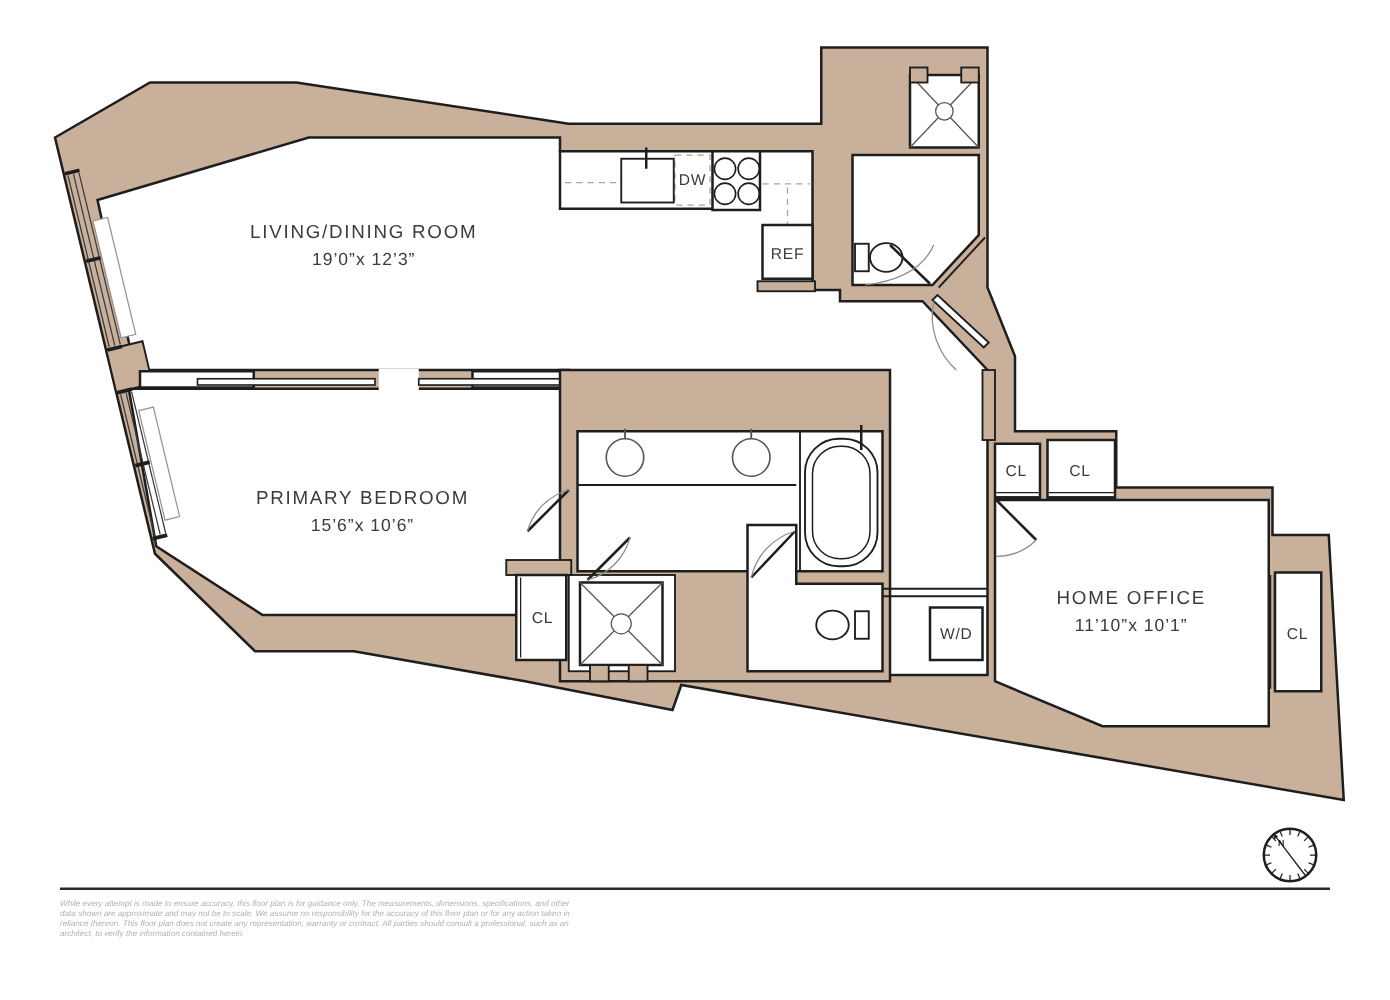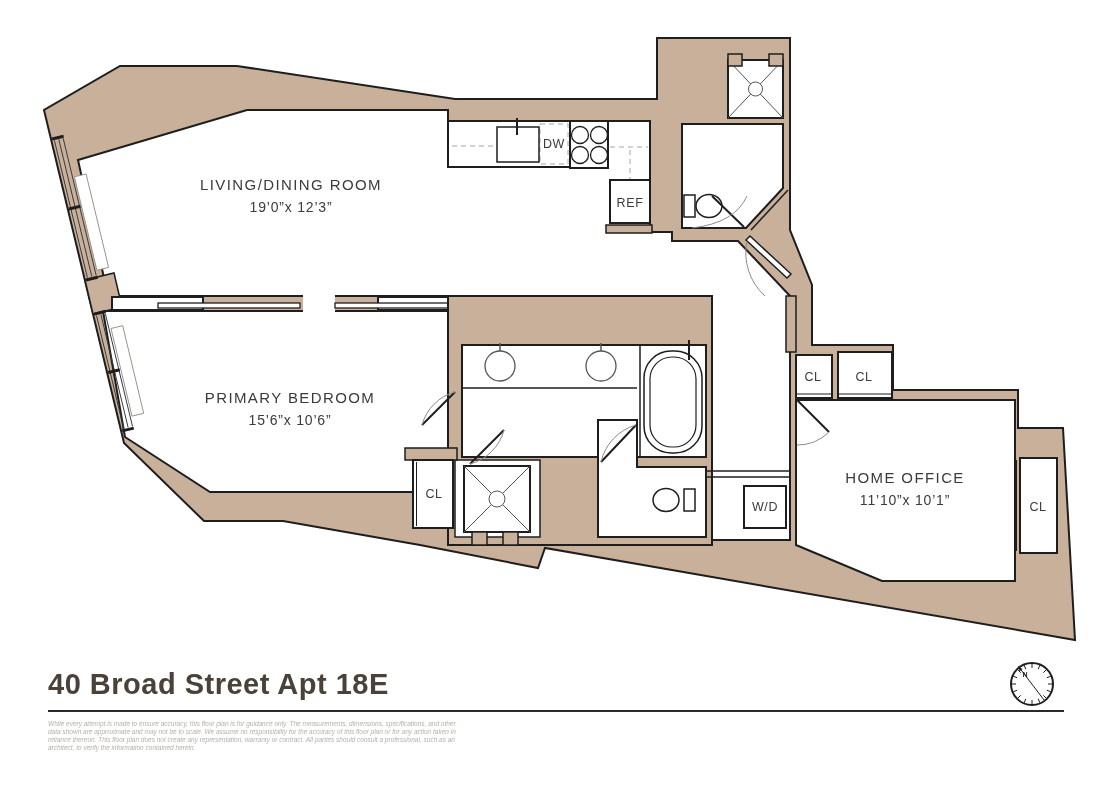--- a/index.html
+++ b/index.html
@@ -219,21 +219,20 @@
         <line x1="23.8" y1="44.8" x2="22.1" y2="48.9"></line>
     <line x1="48.9" y1="37.9" x2="44.8" y2="36.2"></line>
         <line x1="15.2" y1="23.8" x2="11.1" y2="22.1"></line>
   </g>
   <line x1="16.5" y1="12.5" x2="42" y2="46" stroke="#1e1e1e" stroke-width="1"></line>
   <polygon points="16.5,12.5 20.5,15 17.5,17.5" fill="#1e1e1e"></polygon>
   <text class="north-label" x="23" y="23" text-anchor="middle">N</text>
 </svg>
 
 
-<div id="title">40 Broad Street Apt 18E</div>
 <div id="rule"></div>
 <div id="disclaimer">
   <div>While every attempt is made to ensure accuracy, this floor plan is for guidance only. The measurements, dimensions, specifications, and other</div>
   <div>data shown are approximate and may not be to scale. We assume no responsibility for the accuracy of this floor plan or for any action taken in</div>
   <div>reliance thereon. This floor plan does not create any representation, warranty or contract. All parties should consult a professional, such as an</div>
   <div>architect, to verify the information contained herein.</div>
 </div>
 
 </div>
 

